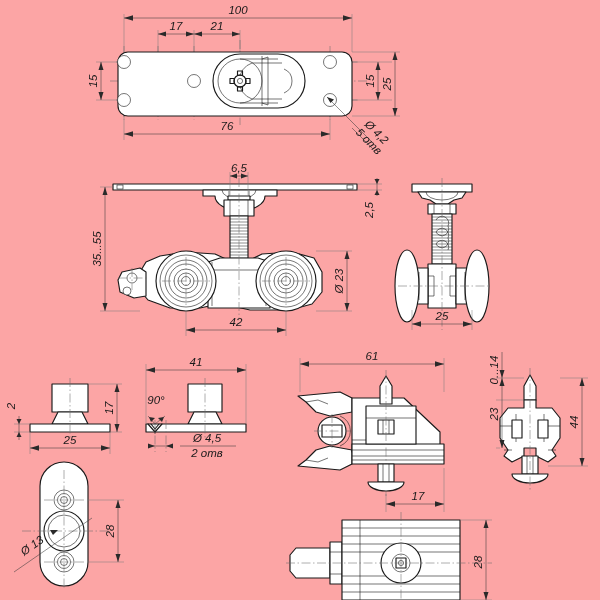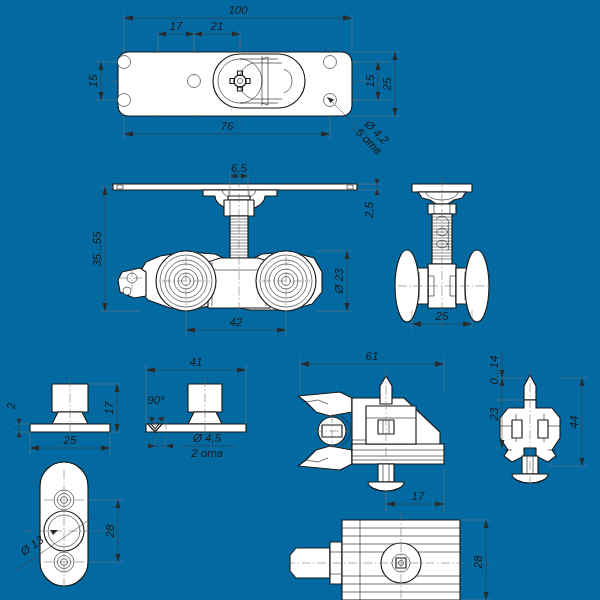--- a/index.html
+++ b/index.html
@@ -4,21 +4,21 @@
 <style>
   html, body {
     margin: 0;
     padding: 0;
     background: #ffffff;
   }
   #sheet {
     position: relative;
     width: 600px;
     height: 600px;
-    background: #0369a1;
+    background: #fca5a5;
     font-family: "Liberation Sans", sans-serif;
     overflow: hidden;
   }
   #sheet svg {
     position: absolute;
     left: 0;
     top: 0;
   }
   .dimtext {
     font-family: "Liberation Sans", sans-serif;

